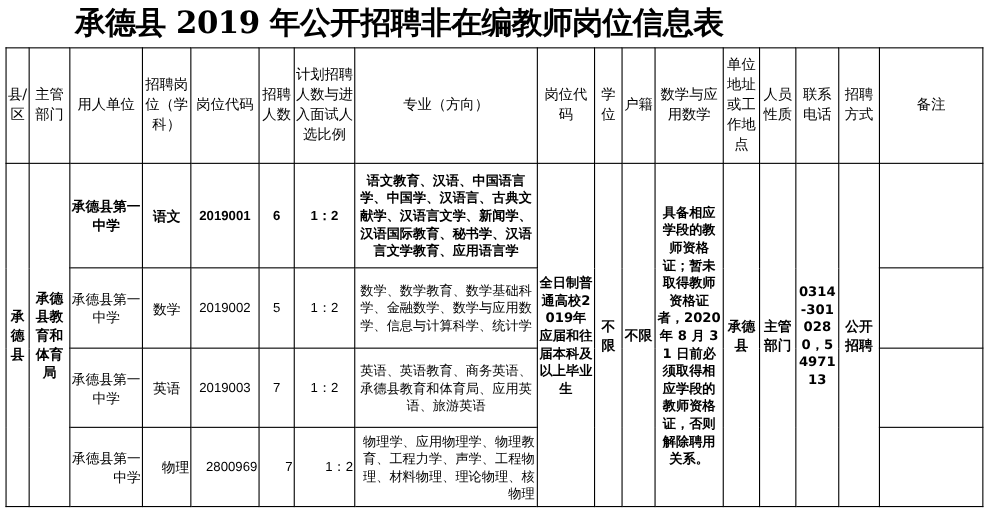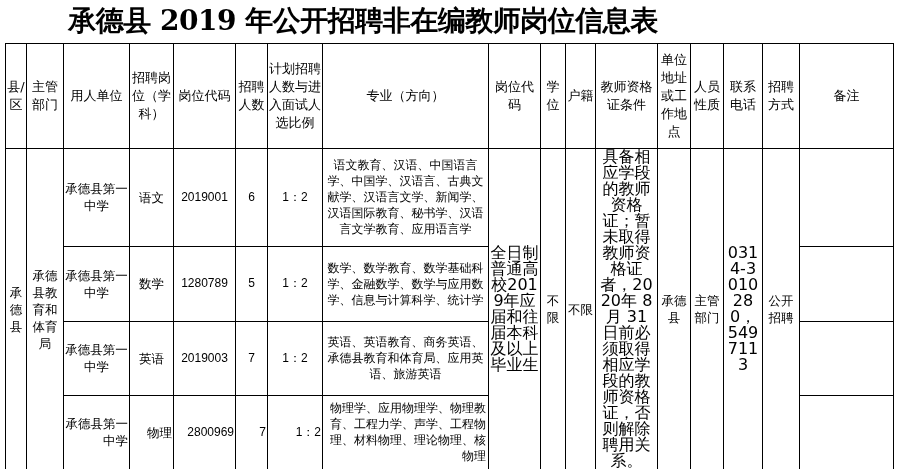--- a/index.html
+++ b/index.html
@@ -3,22 +3,22 @@
 <meta charset="utf-8">
 <style>
   html, body { margin:0; padding:0; background:#ffffff; }
   body { width:898px; height:469px; overflow:hidden; position:relative; font-family:"DejaVu Sans", sans-serif; color:#000; }
   .title { position:absolute; left:0; top:2px; width:726px; text-align:center; font-family:"DejaVu Serif", serif; font-weight:bold; font-size:28px; letter-spacing:-0.5px; line-height:38px; }
   table { position:absolute; left:5px; top:43px; border-collapse:collapse; table-layout:fixed; }
   td, th { border:1.5px solid #000; padding:0 1px; font-weight:normal; text-align:center; vertical-align:middle; font-size:12.5px; line-height:17px; overflow:hidden; word-break:break-all; }
   th { height:104px; font-size:13px; line-height:18px; }
   td.major { text-align:center; font-size:12px; line-height:16px; padding:0 2px; }
   td.num { font-family:"Liberation Sans", sans-serif; font-size:12px; }
-  td.small { font-size:16px; line-height:16px; }
-  .r1 td { height:94px; }
+  td.small { font-size:12px; line-height:16px; }
+  .r1 td { height:94px;font-weight:bold; }
   .r2 td { height:72px; }
   .r3 td { height:71px; }
   .r4 td { height:71px;text-align:right; }
 </style>
 </head>
 <body>
 
 <div class="title">承德县 2019 年公开招聘非在编教师岗位信息表</div>
 
 <table>
@@ -47,21 +47,21 @@
     <th>主管部门</th>
     <th>用人单位</th>
     <th>招聘岗位（学科）</th>
     <th>岗位代码</th>
     <th>招聘人数</th>
     <th>计划招聘人数与进入面试人选比例</th>
     <th>专业（方向）</th>
     <th>岗位代码</th>
     <th>学位</th>
     <th>户籍</th>
-    <th>教师资格证条件</th>
+    <th>数学与应用数学</th>
     <th>单位地址或工作地点</th>
     <th>人员性质</th>
     <th>联系电话</th>
     <th>招聘方式</th>
     <th>备注</th>
   </tr>
   <tr class="r1">
     <td rowspan="4">承德县</td>
     <td rowspan="4">承德县教育和体育局</td>
     <td>承德县第一中学</td>
@@ -76,21 +76,21 @@
     <td rowspan="4" class="small">具备相应学段的教师资格证；暂未取得教师资格证者，2020年 8 月 31 日前必须取得相应学段的教师资格证，否则解除聘用关系。</td>
     <td rowspan="4">承德县</td>
     <td rowspan="4">主管部门</td>
     <td rowspan="4" class="small">0314-3010280，5497113</td>
     <td rowspan="4">公开招聘</td>
     <td></td>
   </tr>
   <tr class="r2">
     <td>承德县第一中学</td>
     <td>数学</td>
-    <td class="num">1280789</td>
+    <td class="num">2019002</td>
     <td class="num">5</td>
     <td class="num">1：2</td>
     <td class="major">数学、数学教育、数学基础科学、金融数学、数学与应用数学、信息与计算科学、统计学</td>
     <td></td>
   </tr>
   <tr class="r3">
     <td>承德县第一中学</td>
     <td>英语</td>
     <td class="num">2019003</td>
     <td class="num">7</td>

